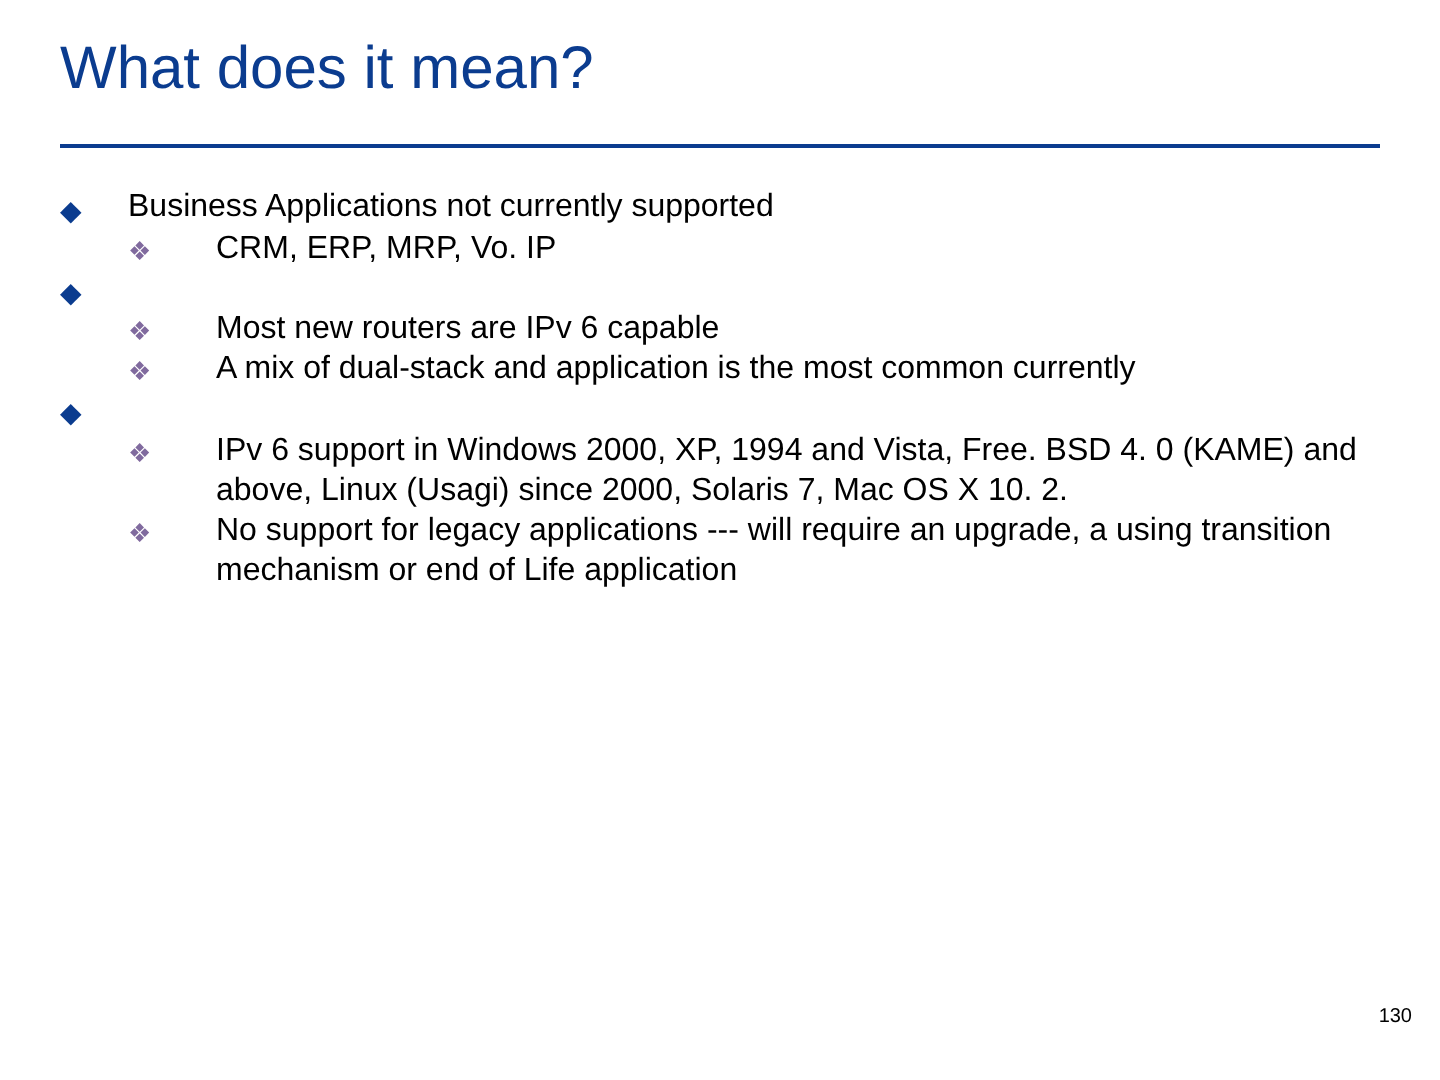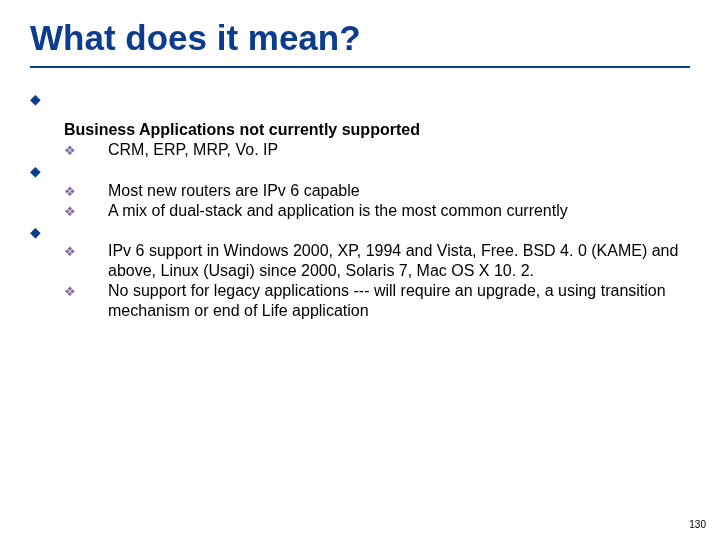--- a/index.html
+++ b/index.html
@@ -10,23 +10,23 @@
     font-family: Verdana, Geneva, sans-serif;
     position: relative;
     overflow: hidden;
     color: #000;
   }
   .slide {
     padding: 18px 30px 0 30px;
   }
   h1.title {
     color: #0b3c8f;
-    font-size: 35px;
-    font-weight: 700;
-    margin: 0 0 8px 0;
+    font-size: 30px;
+    font-weight: 400;
+    margin: 0 0 20px 0;
     font-family: Verdana, Geneva, sans-serif;
   }
   .rule {
     border: none;
     border-top: 2px solid #0b3c8f;
     margin: 0 0 20px 0;
   }
   .content {
     font-size: 16px;
     line-height: 1.25;
@@ -37,43 +37,42 @@
     margin-top: 0;
   }
   .bullet-l1 {
     color: #0b3c8f;
     font-size: 14px;
     width: 34px;
     flex: 0 0 34px;
     padding-top: 3px;
   }
   .l1-text {
-    font-weight: 700;
-    margin-top: 32px;
+    font-weight: 400;
   }
   .l2-row {
     display: flex;
     align-items: flex-start;
     margin-left: 34px;
   }
   .bullet-l2 {
     color: #806a9e;
     font-size: 13px;
     width: 44px;
     flex: 0 0 44px;
     padding-top: 3px;
   }
   .l2-text {
     flex: 1 1 auto;
   }
   .bold-inline { font-weight: 400; }
   .page-number {
     position: absolute;
     right: 14px;
-    bottom: 10px;
+    bottom: 26px;
     font-size: 10px;
     color: #000;
   }
 </style>
 </head>
 <body>
 
 <div class="slide">
   <h1 class="title">What does it mean?</h1>
   <hr class="rule">

